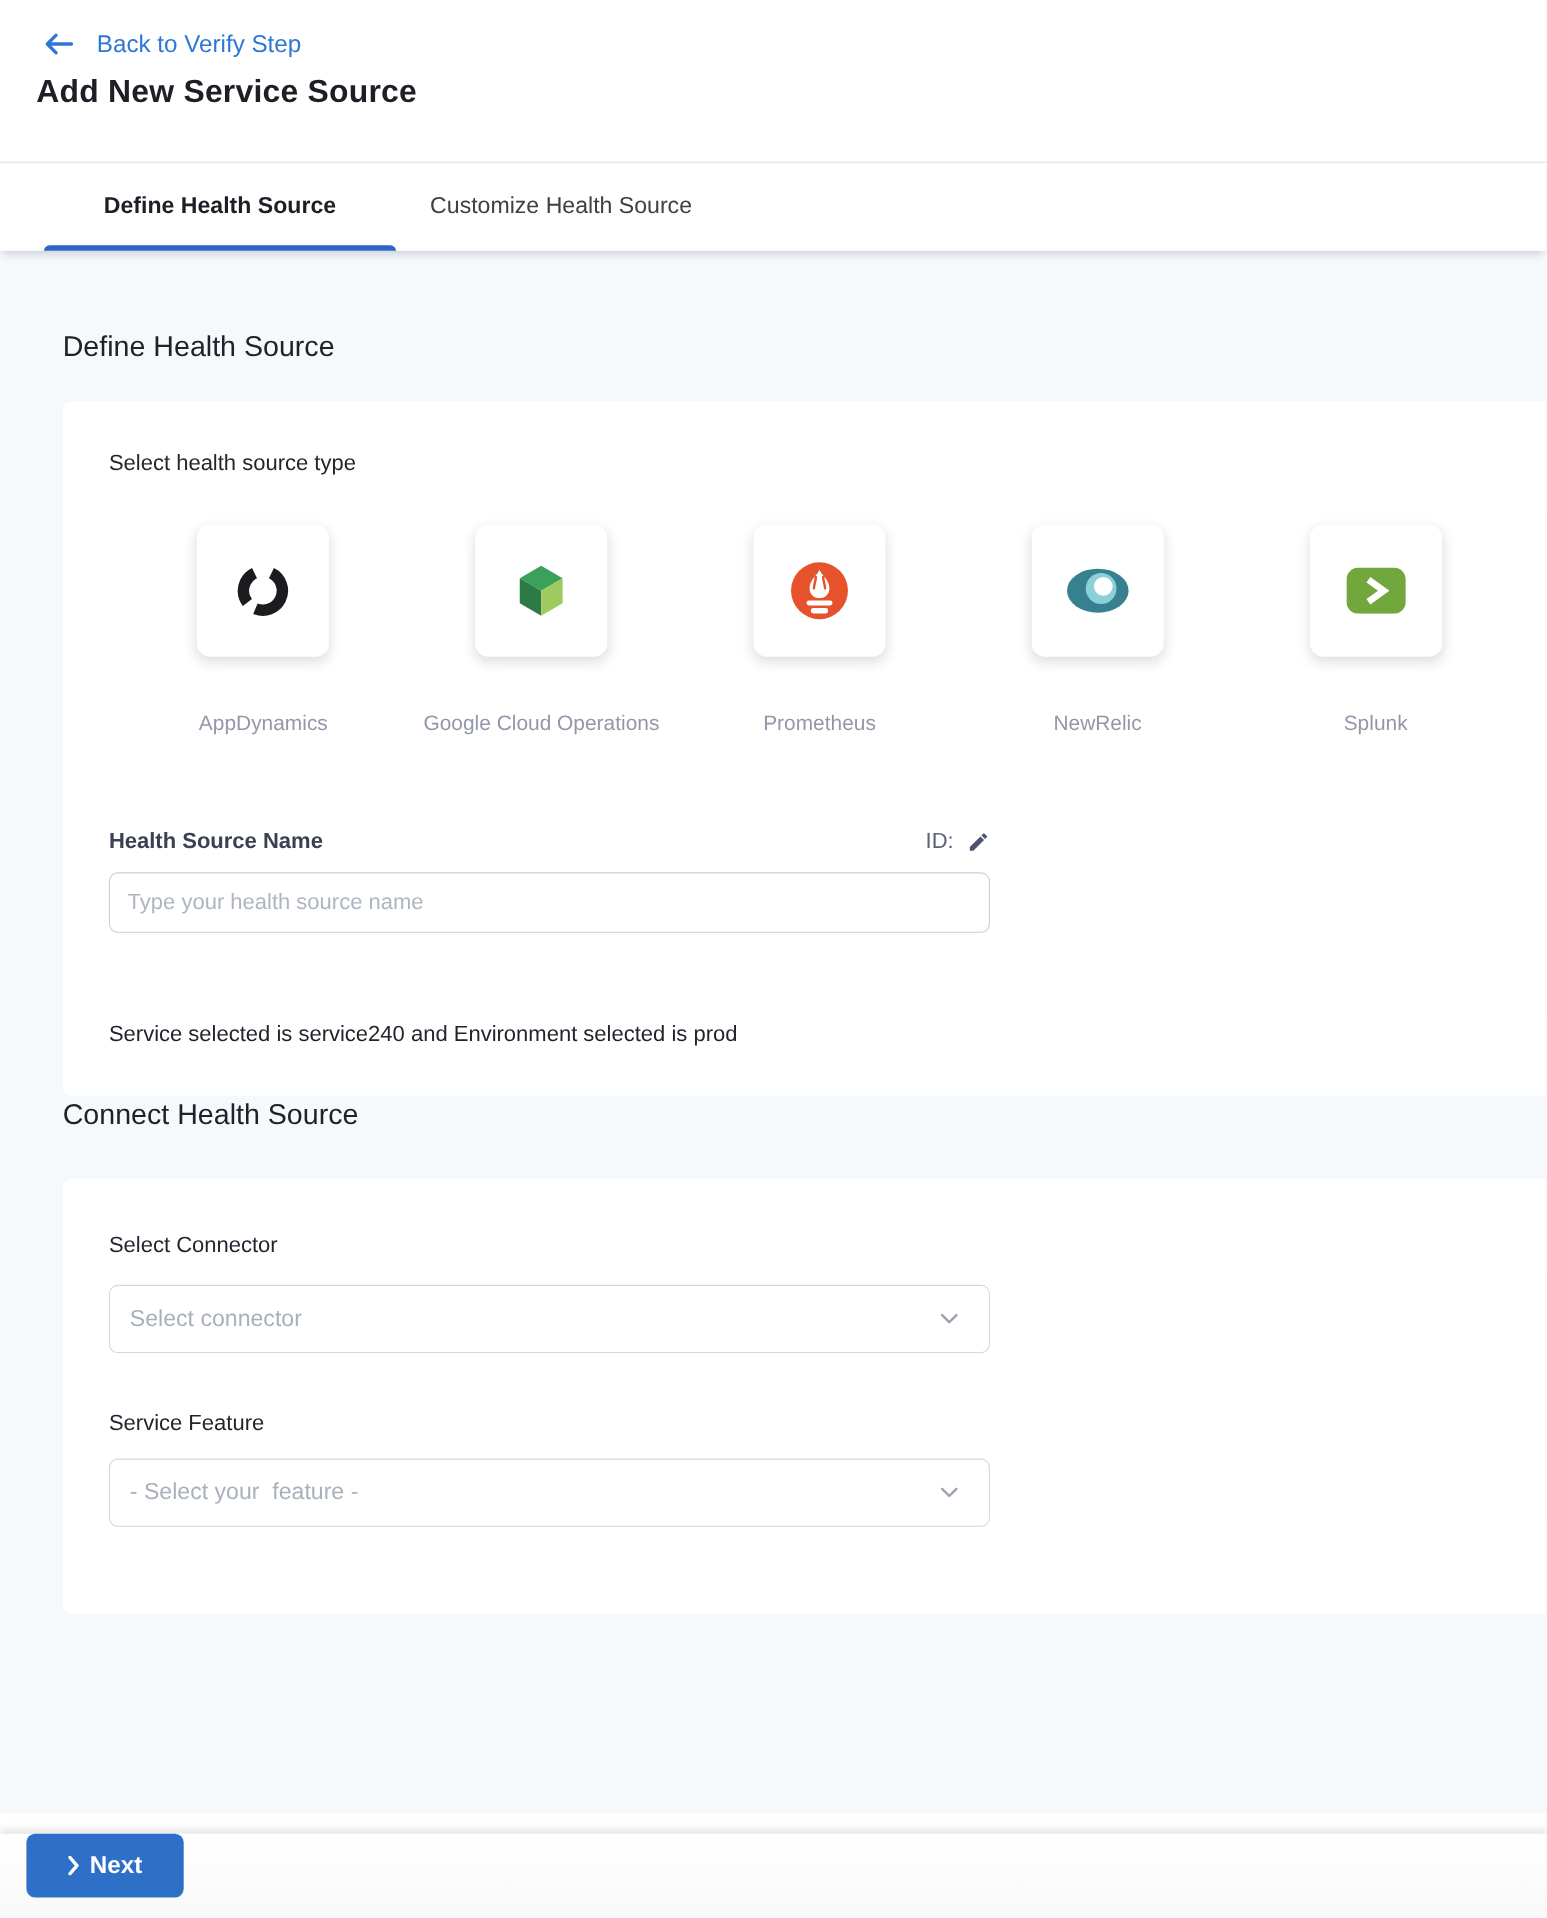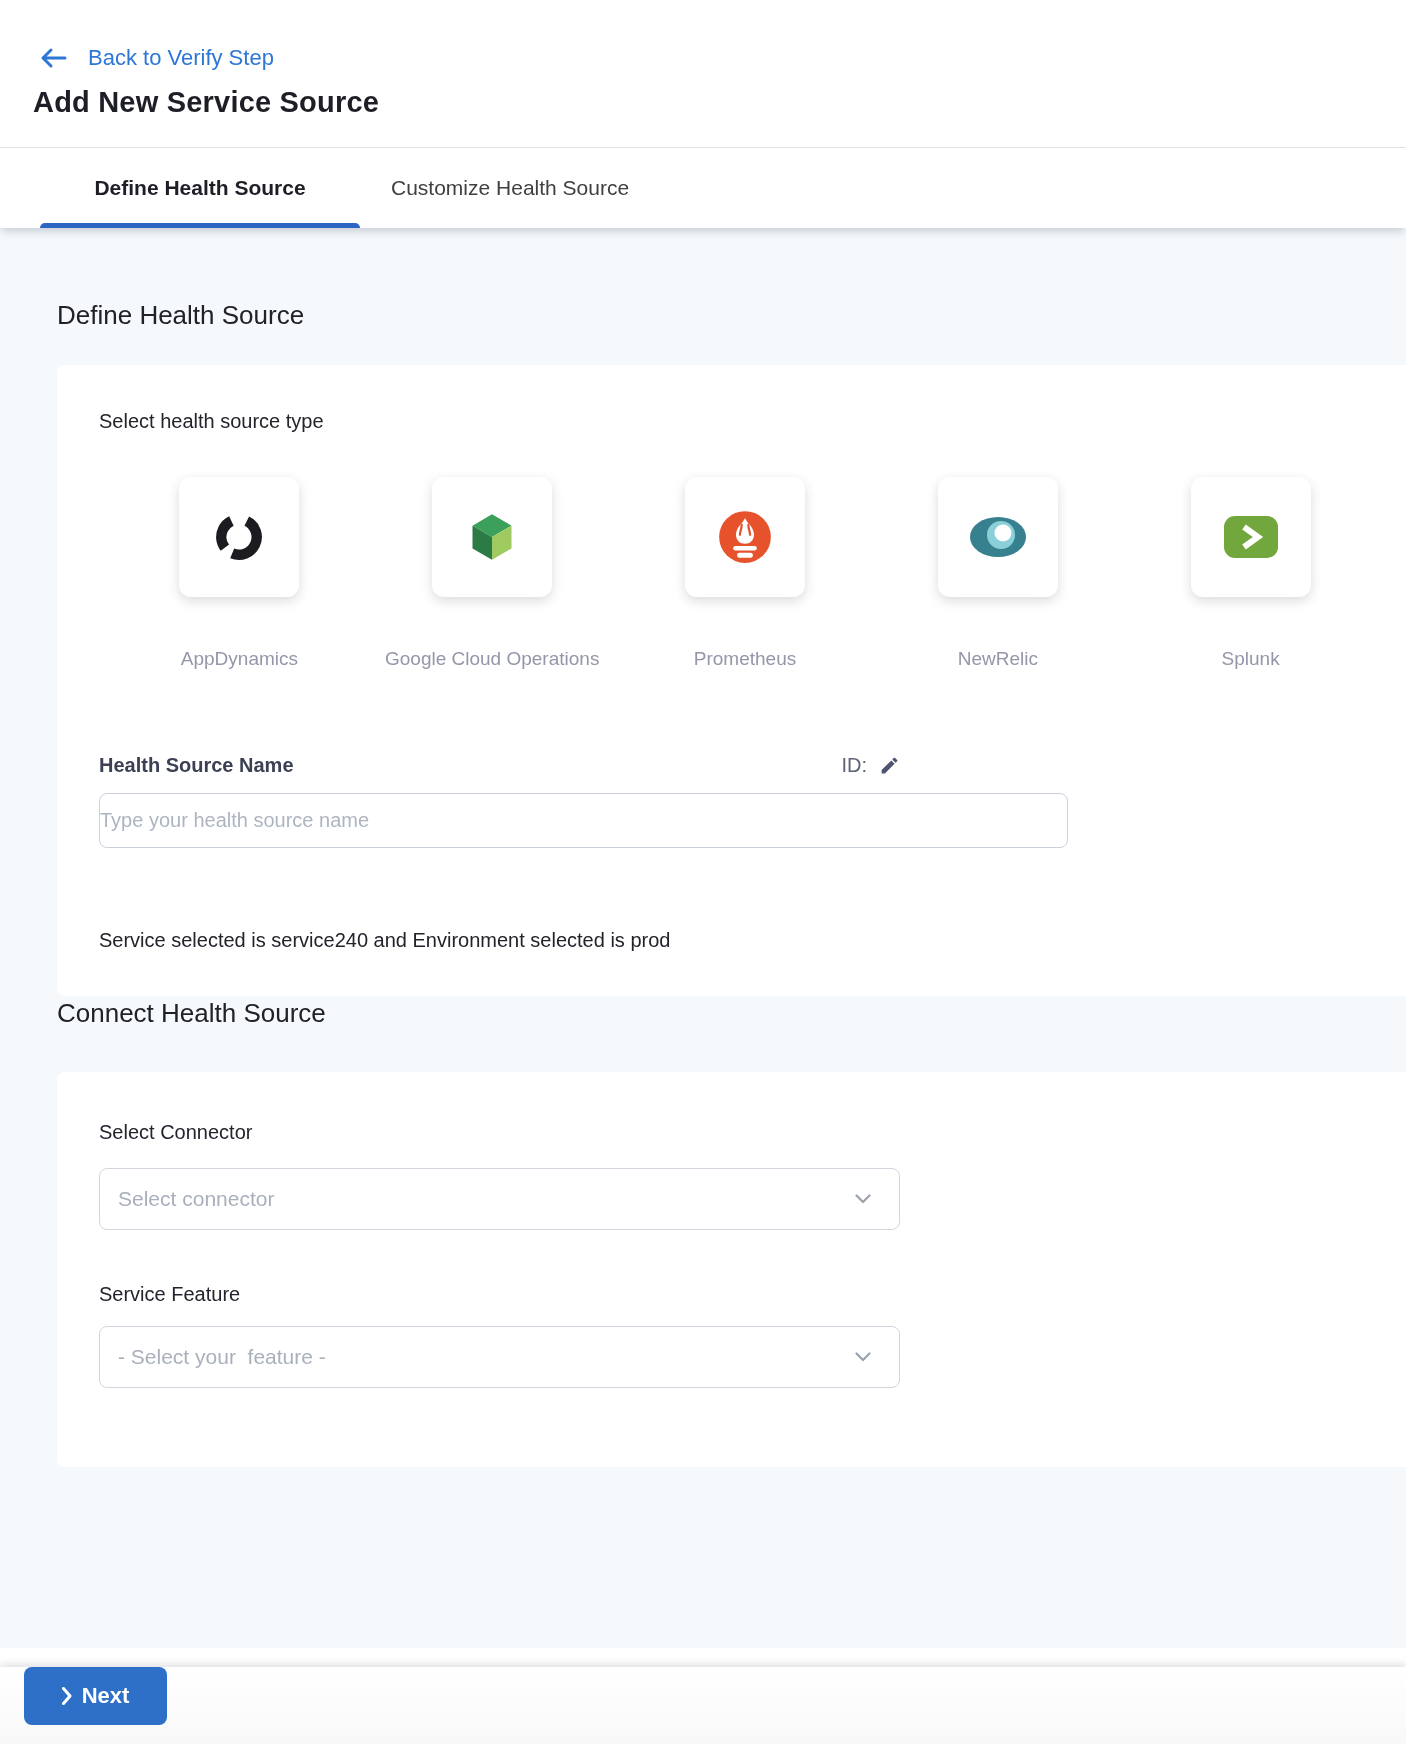--- a/index.html
+++ b/index.html
@@ -5,21 +5,21 @@
   * { margin:0; padding:0; box-sizing:border-box; }
   html,body { width:1406px; height:1744px; }
   body {
     font-family:"Liberation Sans", sans-serif;
     background:#fff;
     color:#1d1e26;
     overflow:hidden;
   }
   
   .header { height:148px; background:#fff; border-bottom:1px solid #dfe3e8; position:relative; z-index:3; }
-  .back-row { display:flex; align-items:center; padding:45px 0 0 38px; cursor:pointer; }
+  .back-row { display:flex; align-items:center; padding:27px 0 0 38px; cursor:pointer; }
   .back-arrow { width:30px; height:24px; flex:0 0 auto; }
   .back-link { margin-left:20px; font-size:22px; color:#2e77d6; }
   .page-title { margin:15px 0 0 33px; font-size:29px; font-weight:bold; color:#1d1e26; letter-spacing:.2px; }
   
   .tabbar { height:80px; background:#fff; display:flex; align-items:center; padding-left:40px;
             position:relative; z-index:2; box-shadow:0 5px 8px -2px rgba(96,102,128,.32); }
   .tab { font-size:21px; cursor:pointer; }
   .tab.active { width:320px; text-align:center; font-weight:bold; color:#1d1e26; }
   .tab.inactive { margin-left:31px; color:#404040; }
   .tab-underline { position:absolute; left:40px; bottom:0; width:320px; height:5px;
@@ -38,22 +38,22 @@
   .tile-col { width:230px; display:flex; flex-direction:column; align-items:center; }
   .tile { width:120px; height:120px; background:#fff; border-radius:12px; cursor:pointer;
           box-shadow:0 4px 12px rgba(35,40,60,.16); display:flex; align-items:center; justify-content:center; }
   .tile-label { margin-top:50px; font-size:19px; color:#9497a9; line-height:24px; white-space:nowrap; }
   
   .name-row { margin-top:80px; width:801px; display:flex; justify-content:space-between; align-items:center; }
   .name-label { font-size:20px; font-weight:600; color:#3c4054; line-height:28px; }
   .id-group { display:flex; align-items:center; gap:12px; }
   .id-label { font-size:20px; color:#5d6278; }
   .pencil { width:21px; height:21px; cursor:pointer; }
-  .text-input { margin-top:14px; width:969px; height:55px; border:1px solid #c9d0da; border-radius:8px;
-                font-family:"Liberation Sans", sans-serif; font-size:20px; color:#22222a; padding:0 0; outline:none; background:#fff; }
+  .text-input { margin-top:14px; width:801px; height:55px; border:1px solid #c9d0da; border-radius:8px;
+                font-family:"Liberation Sans", sans-serif; font-size:20px; color:#22222a; padding:0 16px; outline:none; background:#fff; }
   .text-input::placeholder { color:#adb5c1; }
   .service-text { margin-top:80px; font-size:20px; color:#22232b; line-height:24px; }
   
   .select-label { font-size:20px; font-weight:500; color:#23242e; line-height:24px; }
   .select-box { width:801px; height:62px; border:1px solid #d3d8e0; border-radius:8px; background:#fff;
                 display:flex; align-items:center; justify-content:space-between; padding:0 28px 0 18px; cursor:pointer; }
   .sb-1 { margin-top:24px; }
   .sb-2 { margin-top:20px; }
   .select-placeholder { font-size:21px; color:#a9b0bc; white-space:pre-wrap; }
   .lbl-feature { margin-top:52px; }

